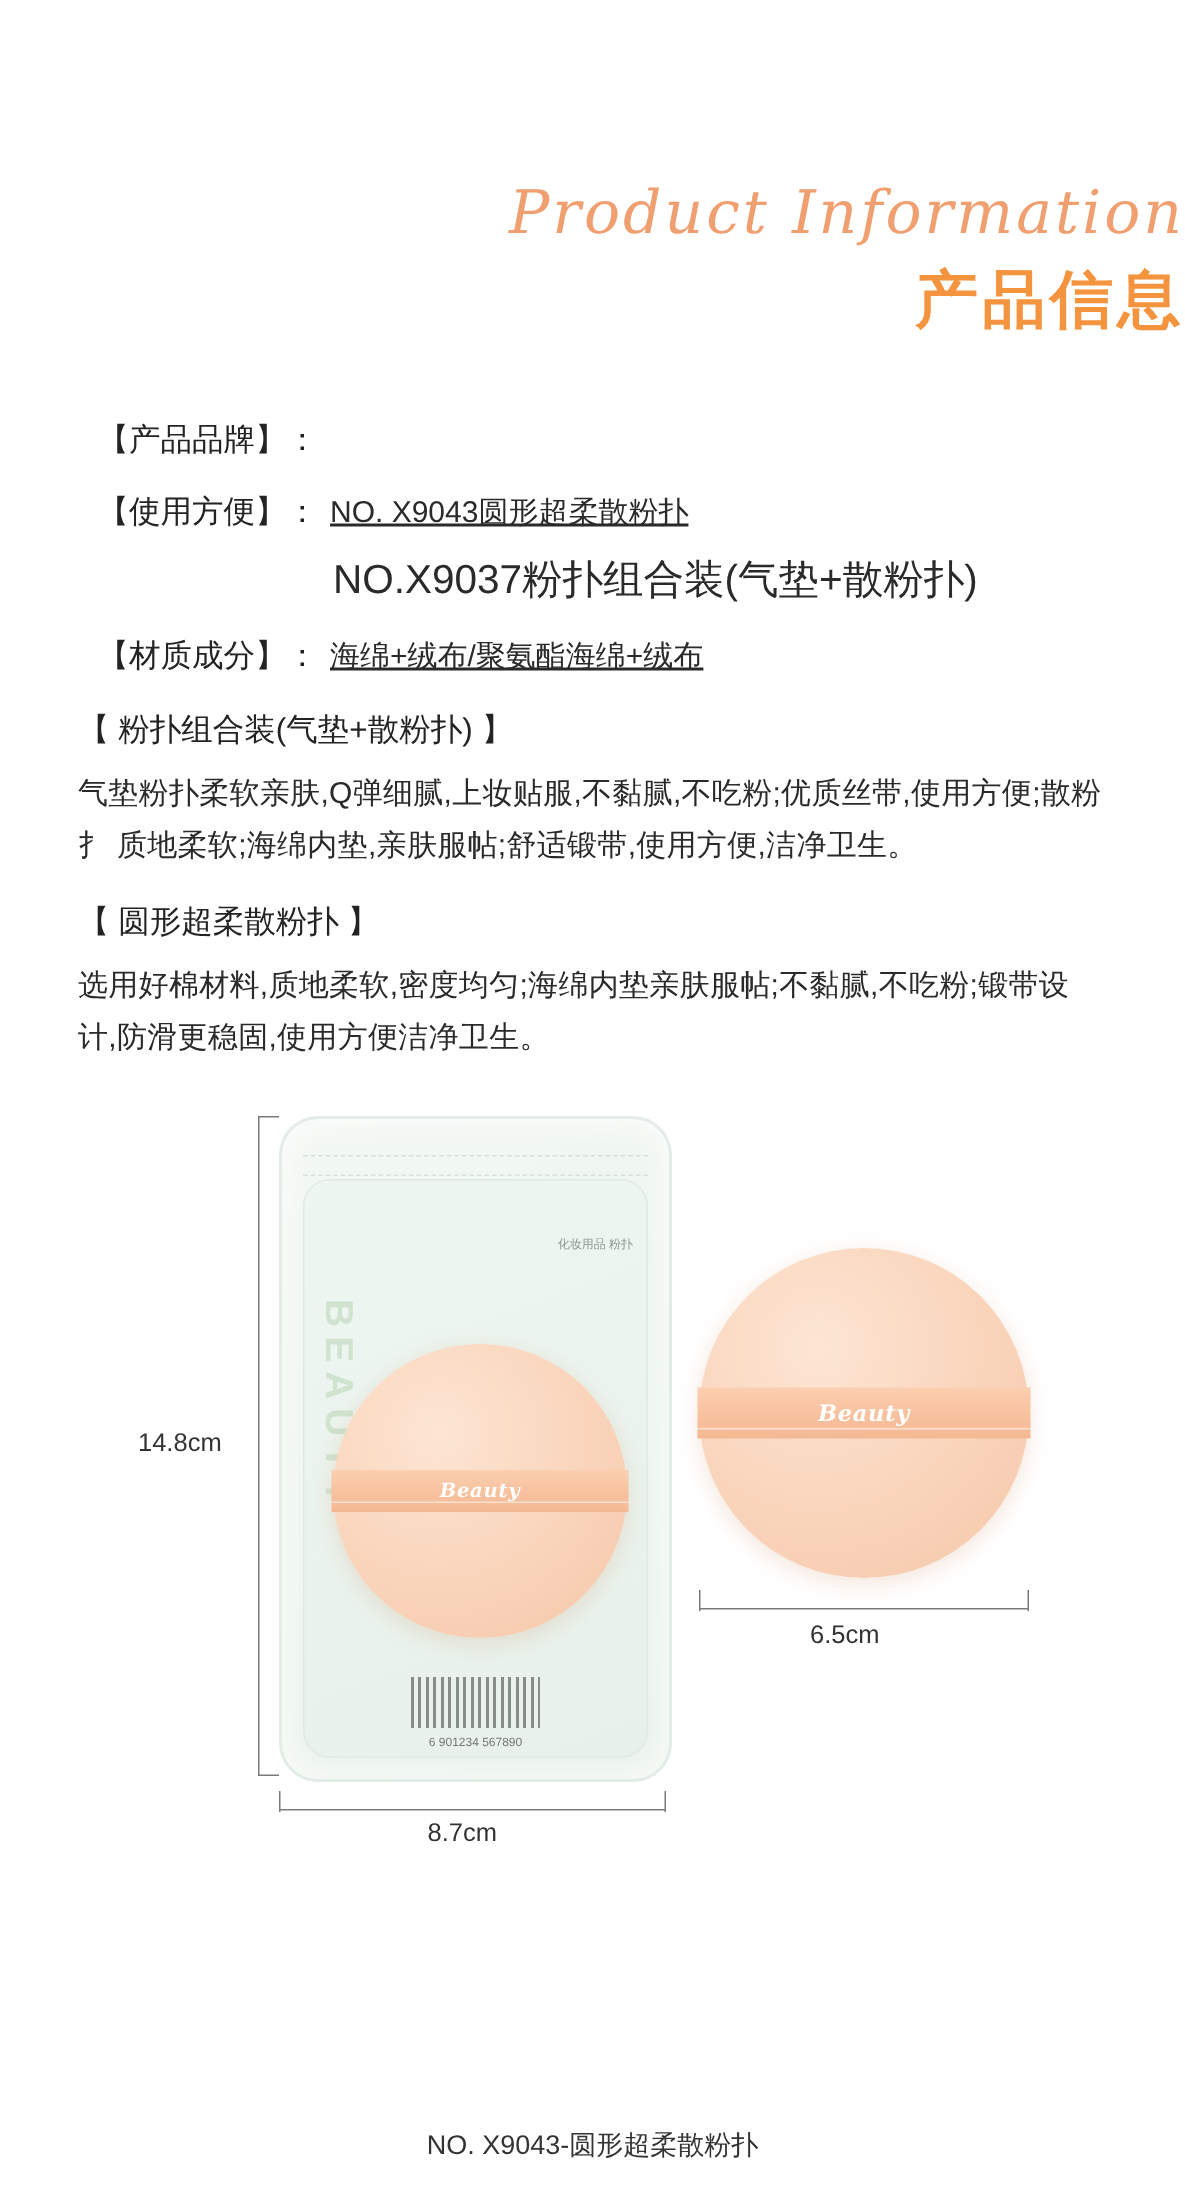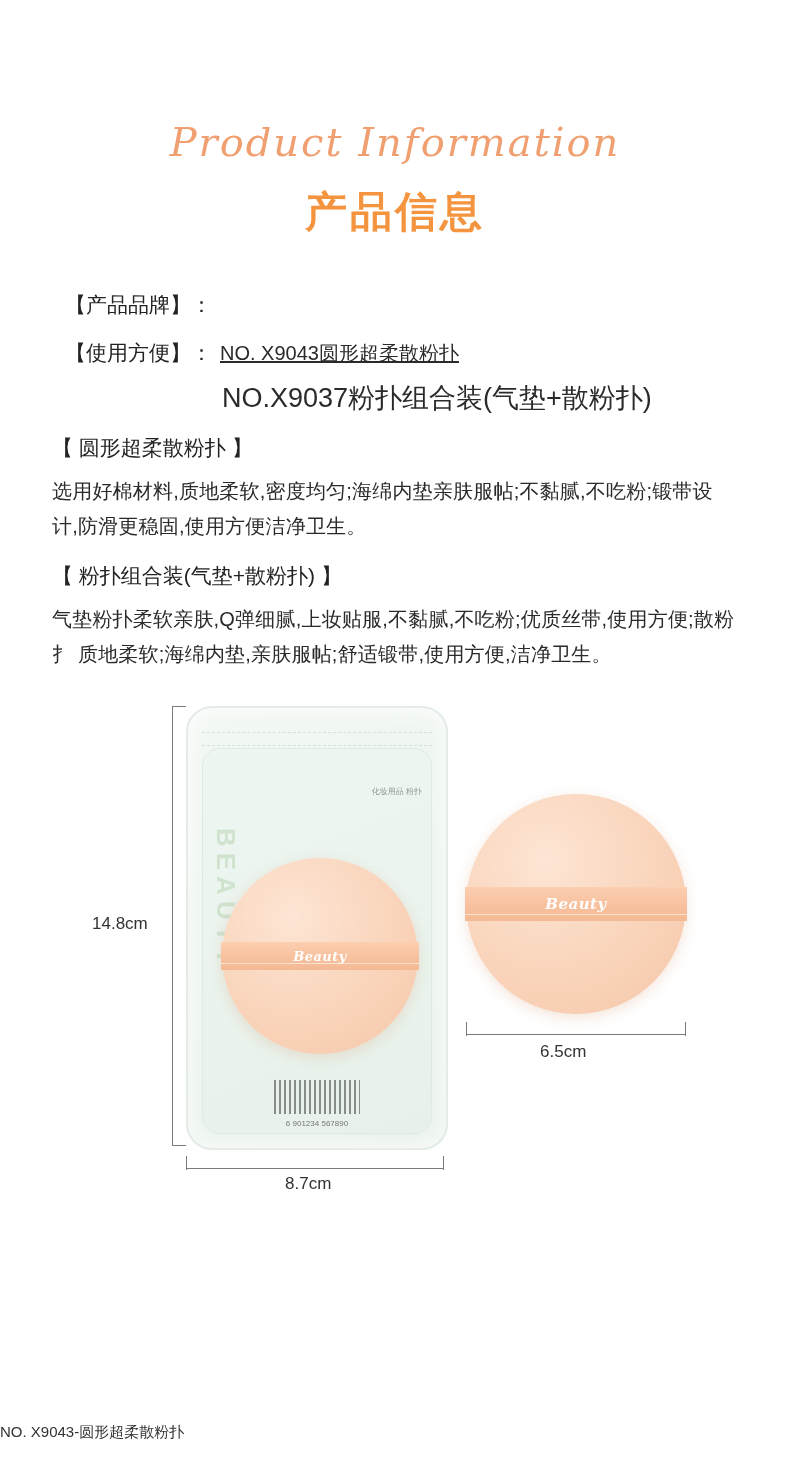--- a/index.html
+++ b/index.html
@@ -18,33 +18,33 @@
 
   .page {
     position: relative;
     width: 790px;
     height: 1470px;
   }
 
   
   .header {
     padding-top: 120px;
-    text-align: center;
+    text-align: right;
   }
   .header-script {
     font-family: "DejaVu Serif", serif;
     font-style: italic;
     font-size: 40px;
     letter-spacing: 2px;
     color: #f0a070;
     line-height: 1.1;
     font-weight: 400;
   }
   .header-cn {
-    margin-top: 20px;
+    margin-top: 8px;
     font-size: 42px;
     font-weight: bold;
     color: #f5943f;
     letter-spacing: 3px;
   }
 
   
   .spec-block {
     margin-top: 48px;
     padding: 0 52px;
@@ -292,22 +292,22 @@
     font-size: 17px;
     color: #333333;
     white-space: nowrap;
   }
 
   .caption {
     position: absolute;
     left: 0;
     right: 0;
     bottom: 28px;
-    text-align: left;
-    font-size: 15px;
+    text-align: center;
+    font-size: 18px;
     color: #333333;
   }
 </style>
 </head>
 <body>
 
 <div class="page">
 
   <div class="header">
     <div class="header-script">Product Information</div>
@@ -319,31 +319,35 @@
     <div class="spec-row">
       <div class="spec-label">【产品品牌】：</div>
     </div>
 
     <div class="spec-row">
       <div class="spec-label">【使用方便】：</div>
       <div class="spec-value">NO. X9043圆形超柔散粉扑</div>
     </div>
     <div class="spec-subline">NO.X9037粉扑组合装(气垫+散粉扑)</div>
 
-
+    <div class="spec-row">
+      <div class="spec-label">【材质成分】：</div>
+      <div class="spec-value">海绵+绒布/聚氨酯海绵+绒布</div>
+    </div>
+
+  </div>
+
+  <div class="section">
+    <div class="section-title">【 粉扑组合装(气垫+散粉扑) 】</div>
+    <div class="section-body">气垫粉扑柔软亲肤,Q弹细腻,上妆贴服,不黏腻,不吃粉;优质丝带,使用方便;散粉扌 质地柔软;海绵内垫,亲肤服帖;舒适锻带,使用方便,洁净卫生。</div>
   </div>
 
   <div class="section">
     <div class="section-title">【 圆形超柔散粉扑 】</div>
     <div class="section-body">选用好棉材料,质地柔软,密度均匀;海绵内垫亲肤服帖;不黏腻,不吃粉;锻带设计,防滑更稳固,使用方便洁净卫生。</div>
-  </div>
-
-  <div class="section">
-    <div class="section-title">【 粉扑组合装(气垫+散粉扑) 】</div>
-    <div class="section-body">气垫粉扑柔软亲肤,Q弹细腻,上妆贴服,不黏腻,不吃粉;优质丝带,使用方便;散粉扌 质地柔软;海绵内垫,亲肤服帖;舒适锻带,使用方便,洁净卫生。</div>
   </div>
 
   <div class="photo-area">
 
     <div class="package">
       <div class="package-zip"></div>
       <div class="package-hole"></div>
       <div class="package-inner"></div>
       <div class="package-word">BEAUTY</div>
       <div class="pkg-topnote">化妆用品

